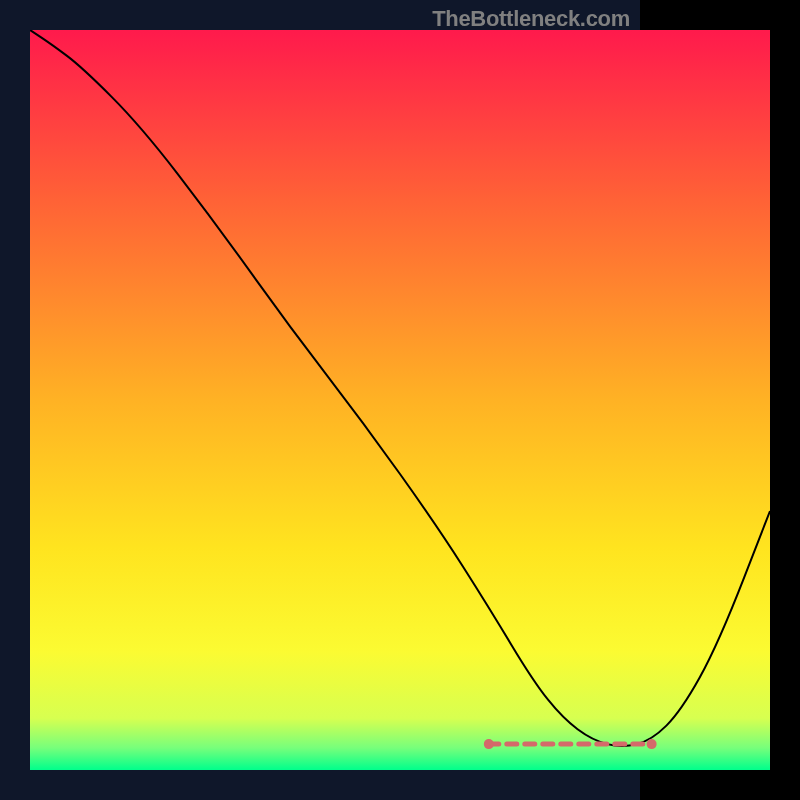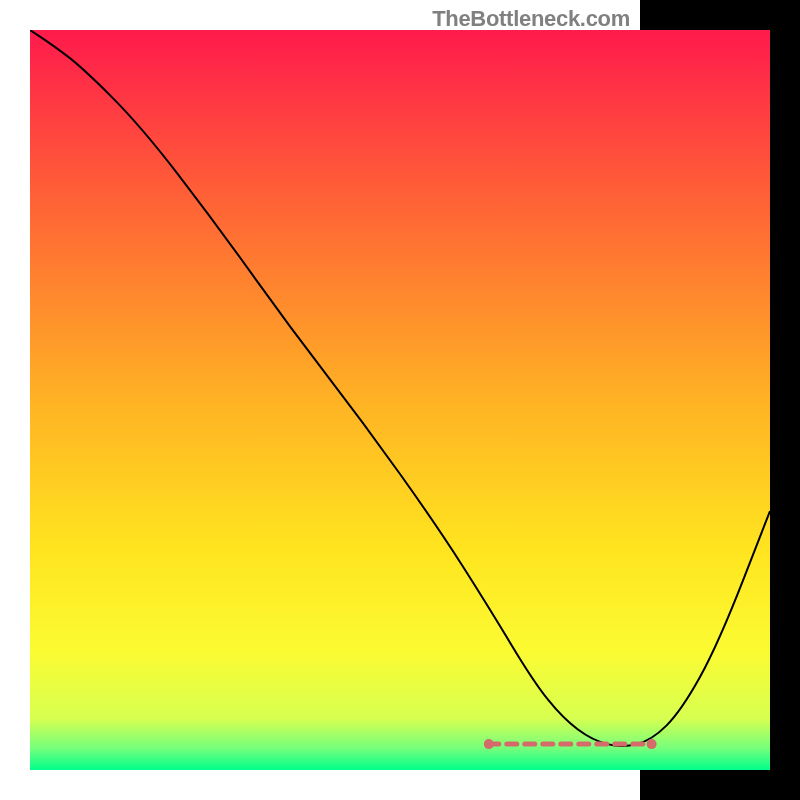--- a/index.html
+++ b/index.html
@@ -7,21 +7,21 @@
     padding: 0;
     width: 800px;
     height: 800px;
     background: #000;
     overflow: hidden;
   }
   .outer {
     position: relative;
     width: 640px;
     height: 800px;
-    background: #ffffff;
+    background: #0f172a;
   }
   .watermark {
     position: absolute;
     top: 6px;
     right: 10px;
     color: #808080;
     font-family: Arial, Helvetica, sans-serif;
     font-size: 22px;
     font-weight: bold;
     letter-spacing: -0.3px;

